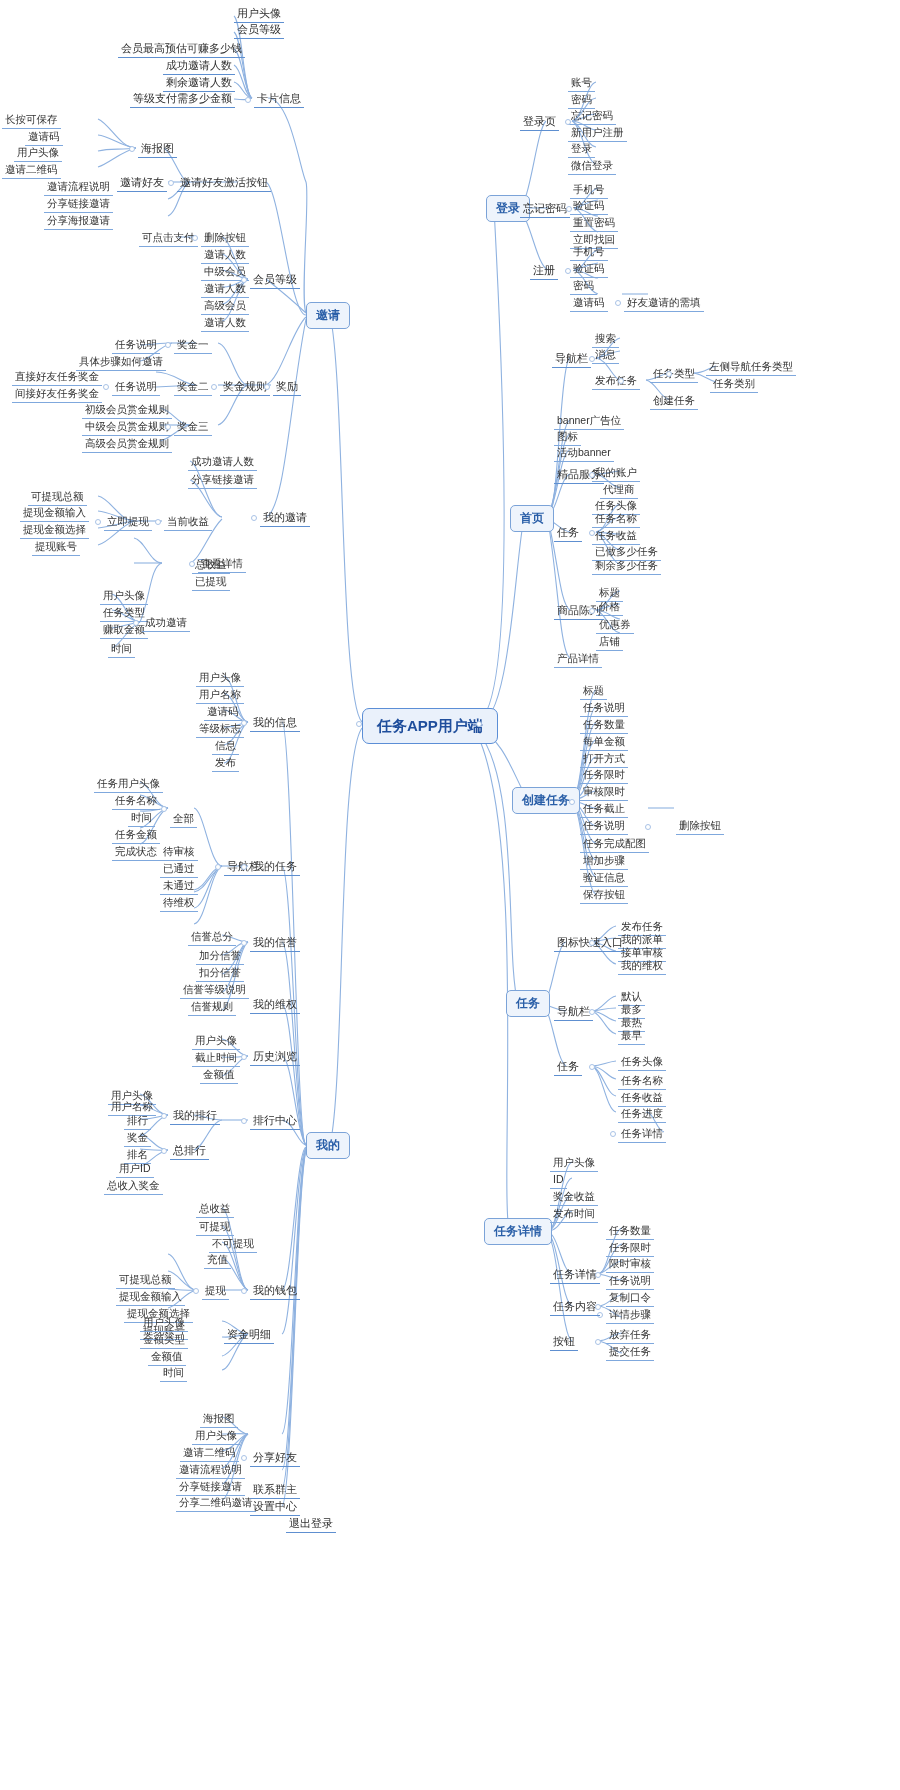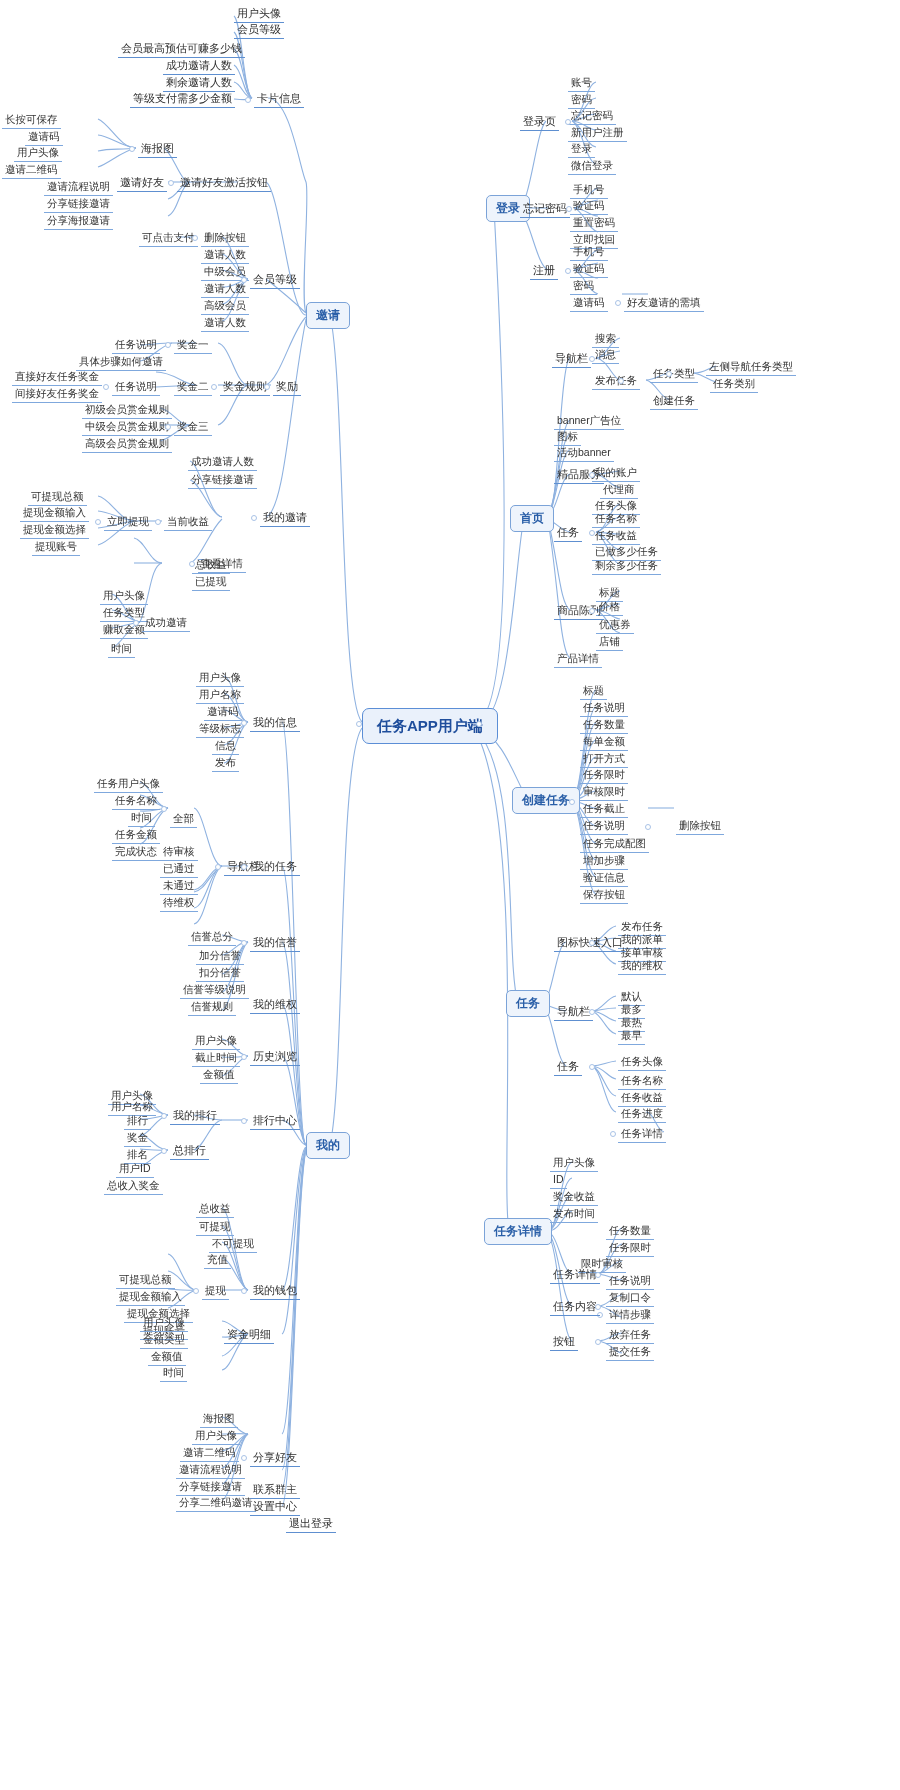--- a/index.html
+++ b/index.html
@@ -511,21 +511,21 @@
   <span class="dot" style="left:589px;top:1064px;"></span>
   <div class="node lvl3" style="left:618px;top:1125px;">任务详情</div>
   <span class="dot" style="left:610px;top:1131px;"></span>
 
   <div class="node lvl3" style="left:550px;top:1154px;">用户头像</div>
   <div class="node lvl3" style="left:550px;top:1171px;">ID</div>
   <div class="node lvl3" style="left:550px;top:1188px;">奖金收益</div>
   <div class="node lvl3" style="left:550px;top:1205px;">发布时间</div>
   <div class="node lvl3" style="left:606px;top:1222px;">任务数量</div>
   <div class="node lvl3" style="left:606px;top:1239px;">任务限时</div>
-  <div class="node lvl3" style="left:578px;top:1255px;">限时审核</div>
+  <div class="node lvl3" style="left:606px;top:1255px;">限时审核</div>
   <div class="node lvl3" style="left:606px;top:1272px;">任务说明</div>
   <div class="node lvl2" style="left:550px;top:1266px;">任务详情</div>
   <span class="dot" style="left:595px;top:1272px;"></span>
   <div class="node lvl3" style="left:606px;top:1289px;">复制口令</div>
   <div class="node lvl3" style="left:606px;top:1306px;">详情步骤</div>
   <span class="dot" style="left:597px;top:1312px;"></span>
   <div class="node lvl2" style="left:550px;top:1298px;">任务内容</div>
   <span class="dot" style="left:595px;top:1304px;"></span>
   <div class="node lvl3" style="left:606px;top:1326px;">放弃任务</div>
   <div class="node lvl3" style="left:606px;top:1343px;">提交任务</div>

